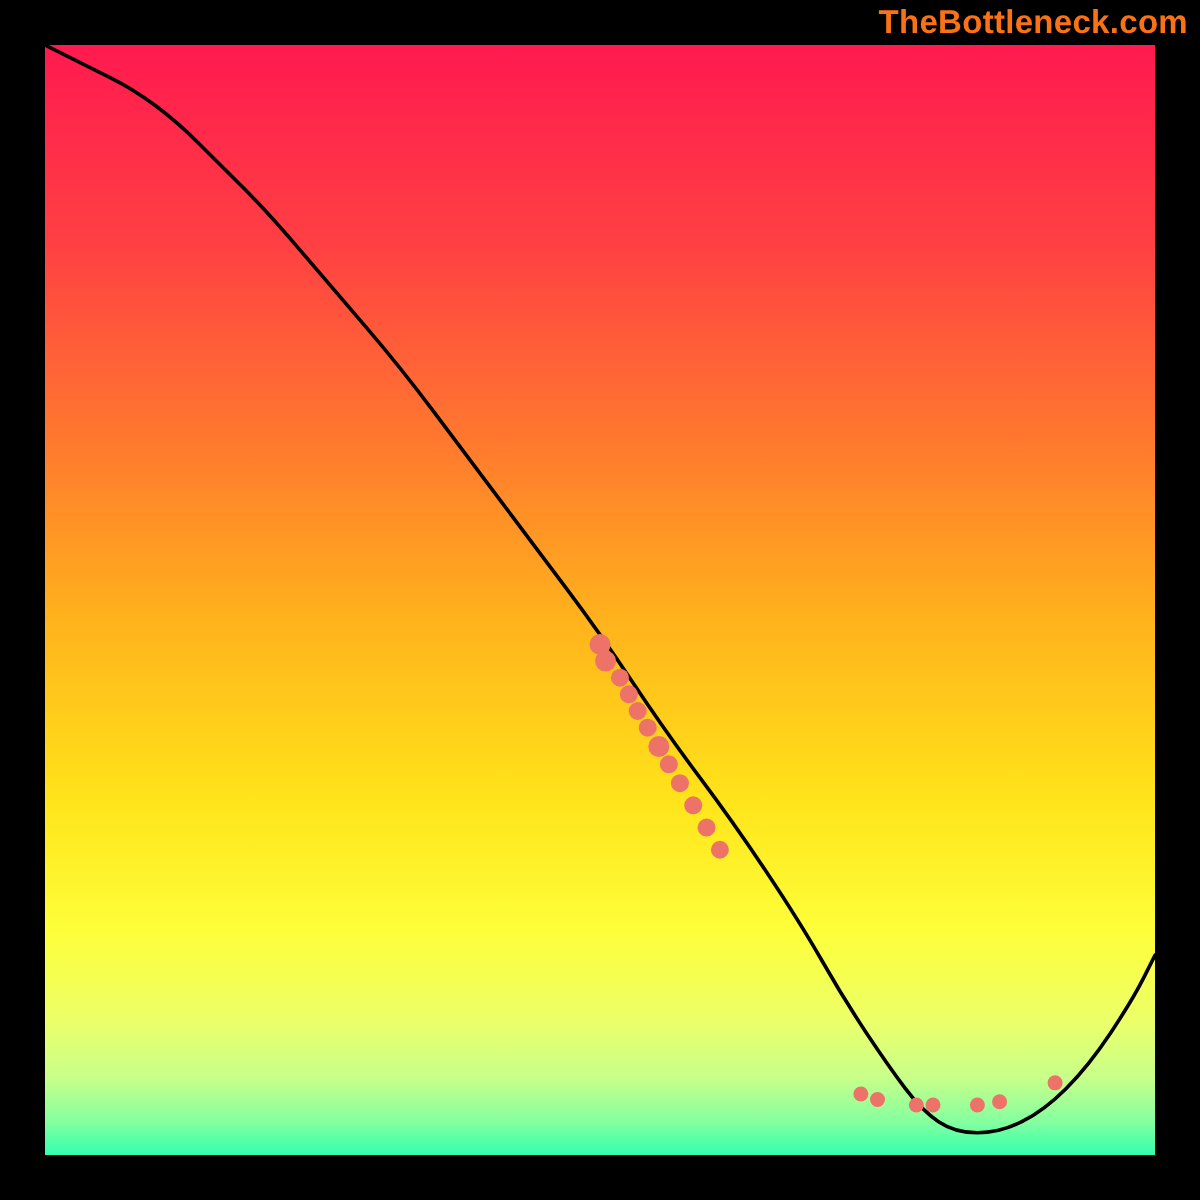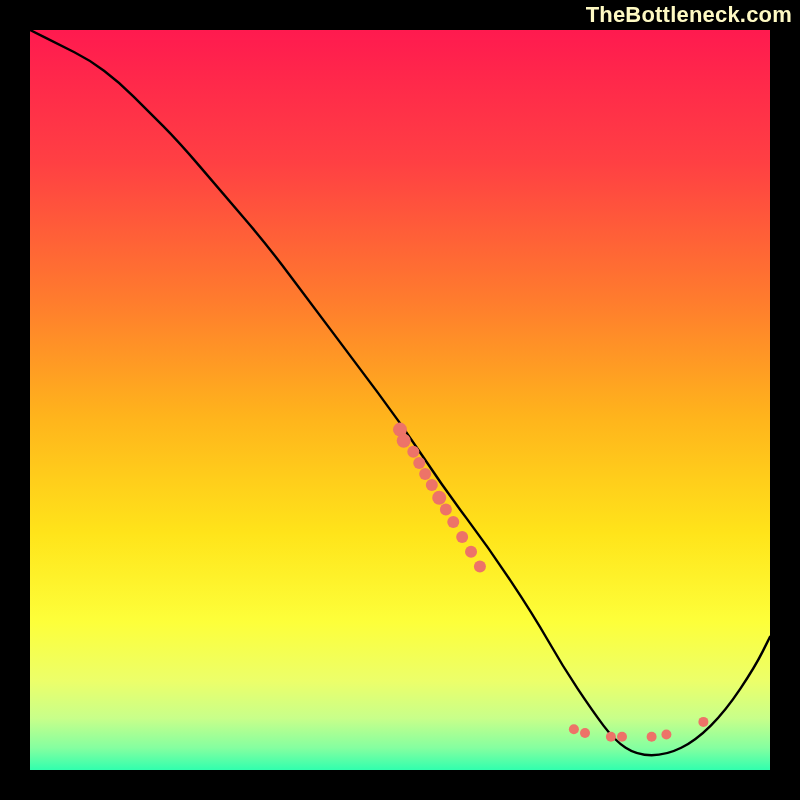--- a/index.html
+++ b/index.html
@@ -14,21 +14,21 @@
   .frame {
     position: relative;
     width: 800px;
     height: 800px;
     background: #000000;
   }
   .watermark {
     position: absolute;
     top: 2px;
     right: 8px;
-    color: #fef9c3;
+    color: #f97316;
     font-size: 22px;
     font-weight: bold;
     letter-spacing: 0.2px;
     user-select: none;
   }
   .plot-container {
     position: absolute;
     left: 30px;
     top: 30px;
     width: 740px;

